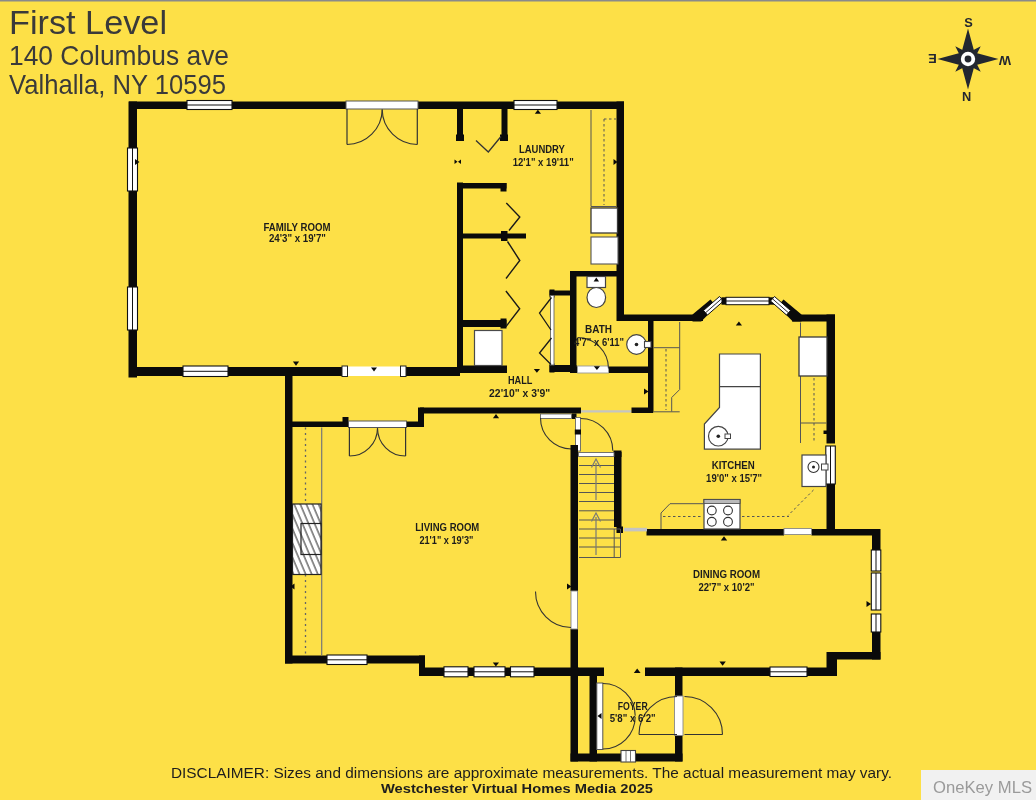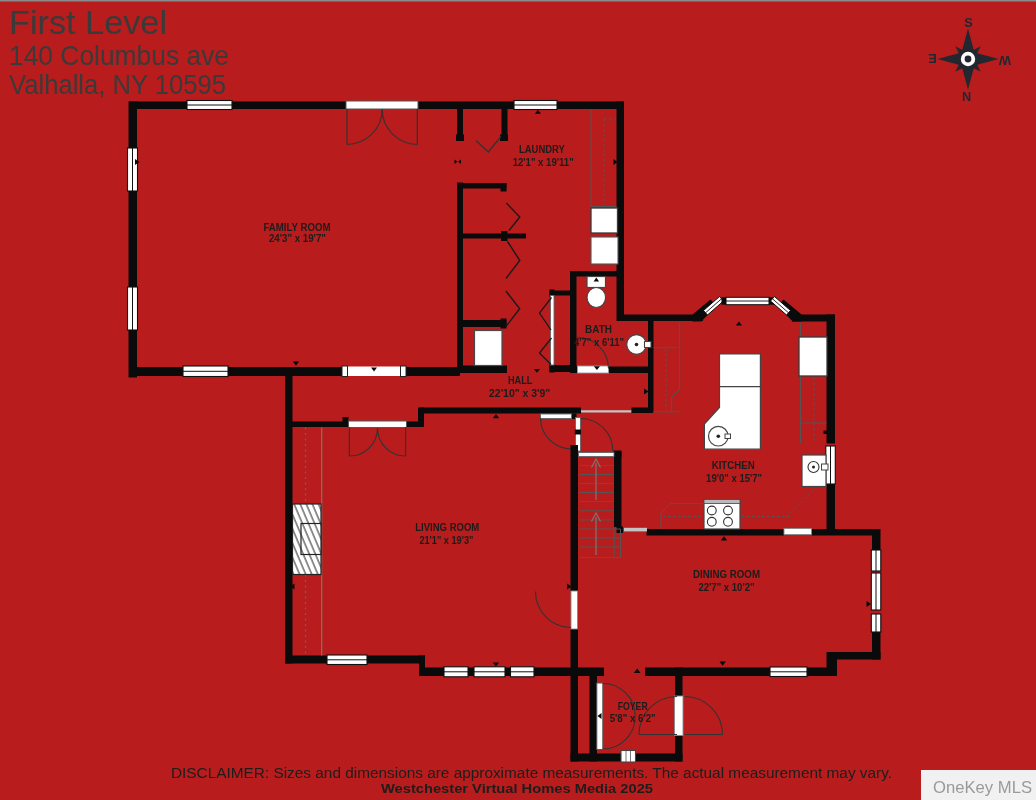--- a/index.html
+++ b/index.html
@@ -1,16 +1,16 @@
 <!DOCTYPE html>
 <html><head>
 <meta charset="utf-8">
 <style>
 html,body{margin:0;padding:0;background:#fff;}
-#page{position:relative;width:1036px;height:800px;background:#b91c1c;overflow:hidden;
+#page{position:relative;width:1036px;height:800px;background:#fde047;overflow:hidden;
  font-family:"Liberation Sans",sans-serif;}
 svg text{font-family:"Liberation Sans",sans-serif;}
 </style>
 </head>
 <body>
 <div id="page">
 <svg width="1036" height="800" viewBox="0 0 1036 800" xmlns="http://www.w3.org/2000/svg">
 <defs>
 <pattern id="hatch" width="5.6" height="5.6" patternUnits="userSpaceOnUse" patternTransform="rotate(-23)">
 <rect width="5.6" height="5.6" fill="#ffffff"></rect>

